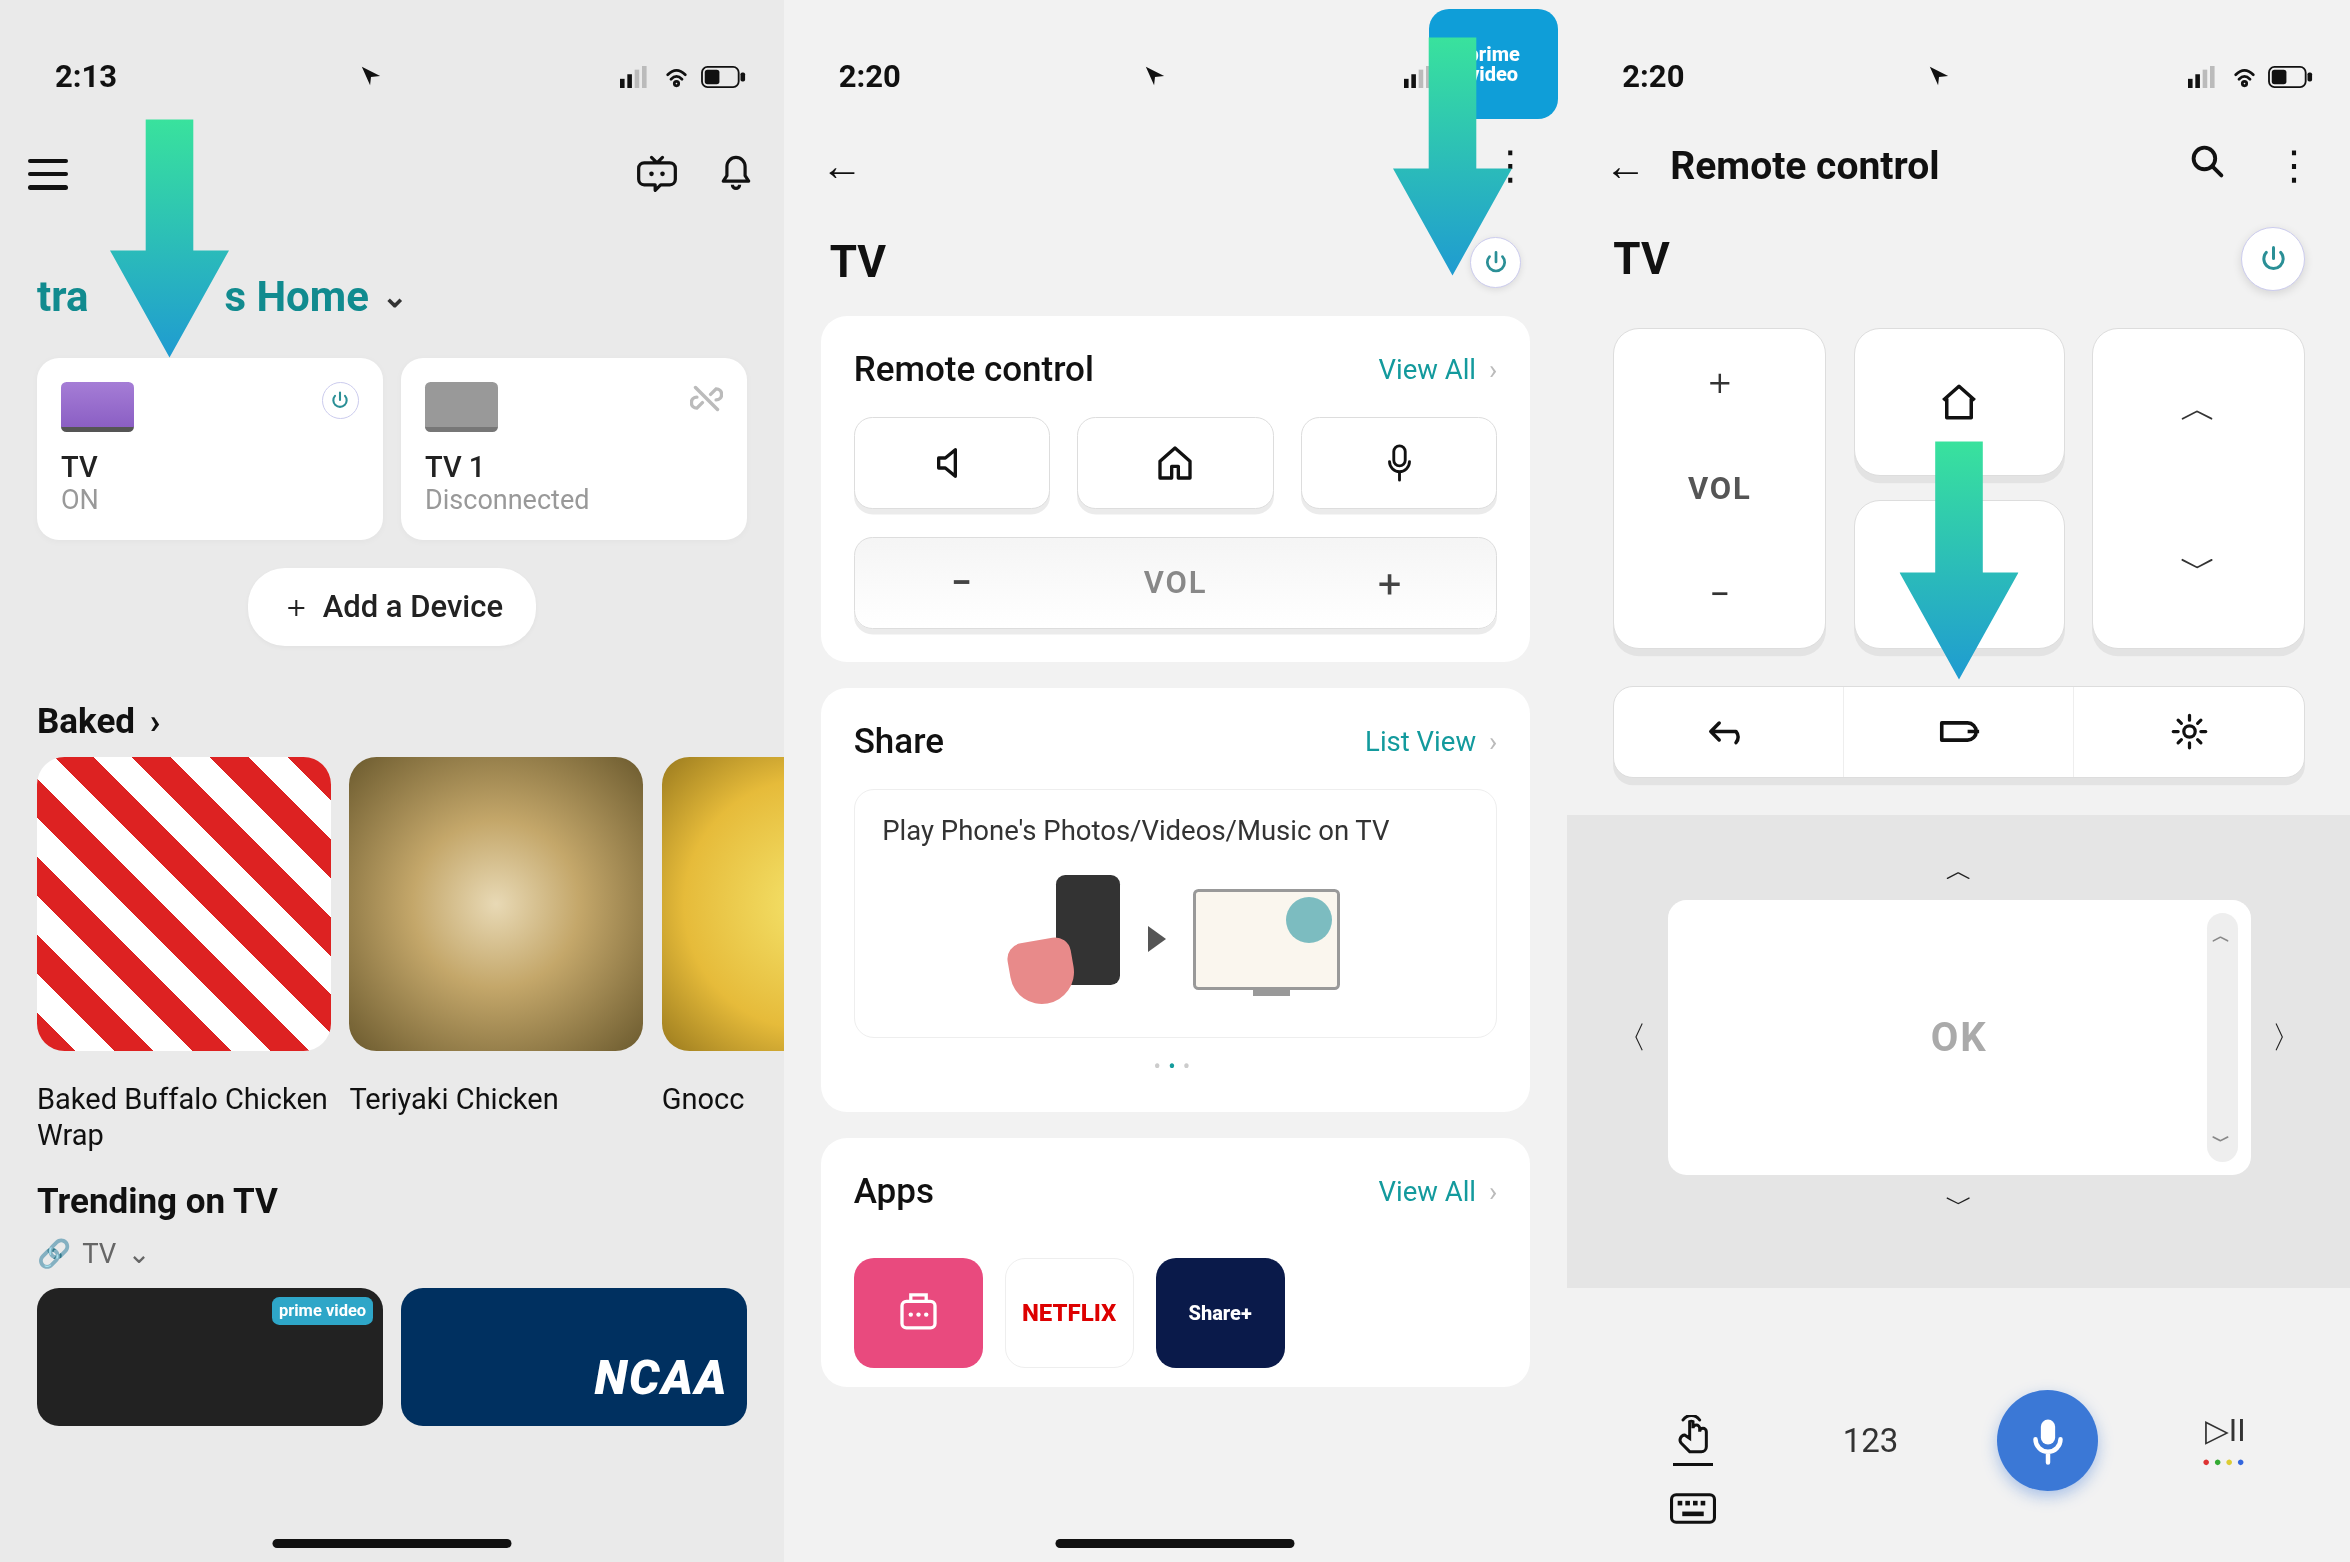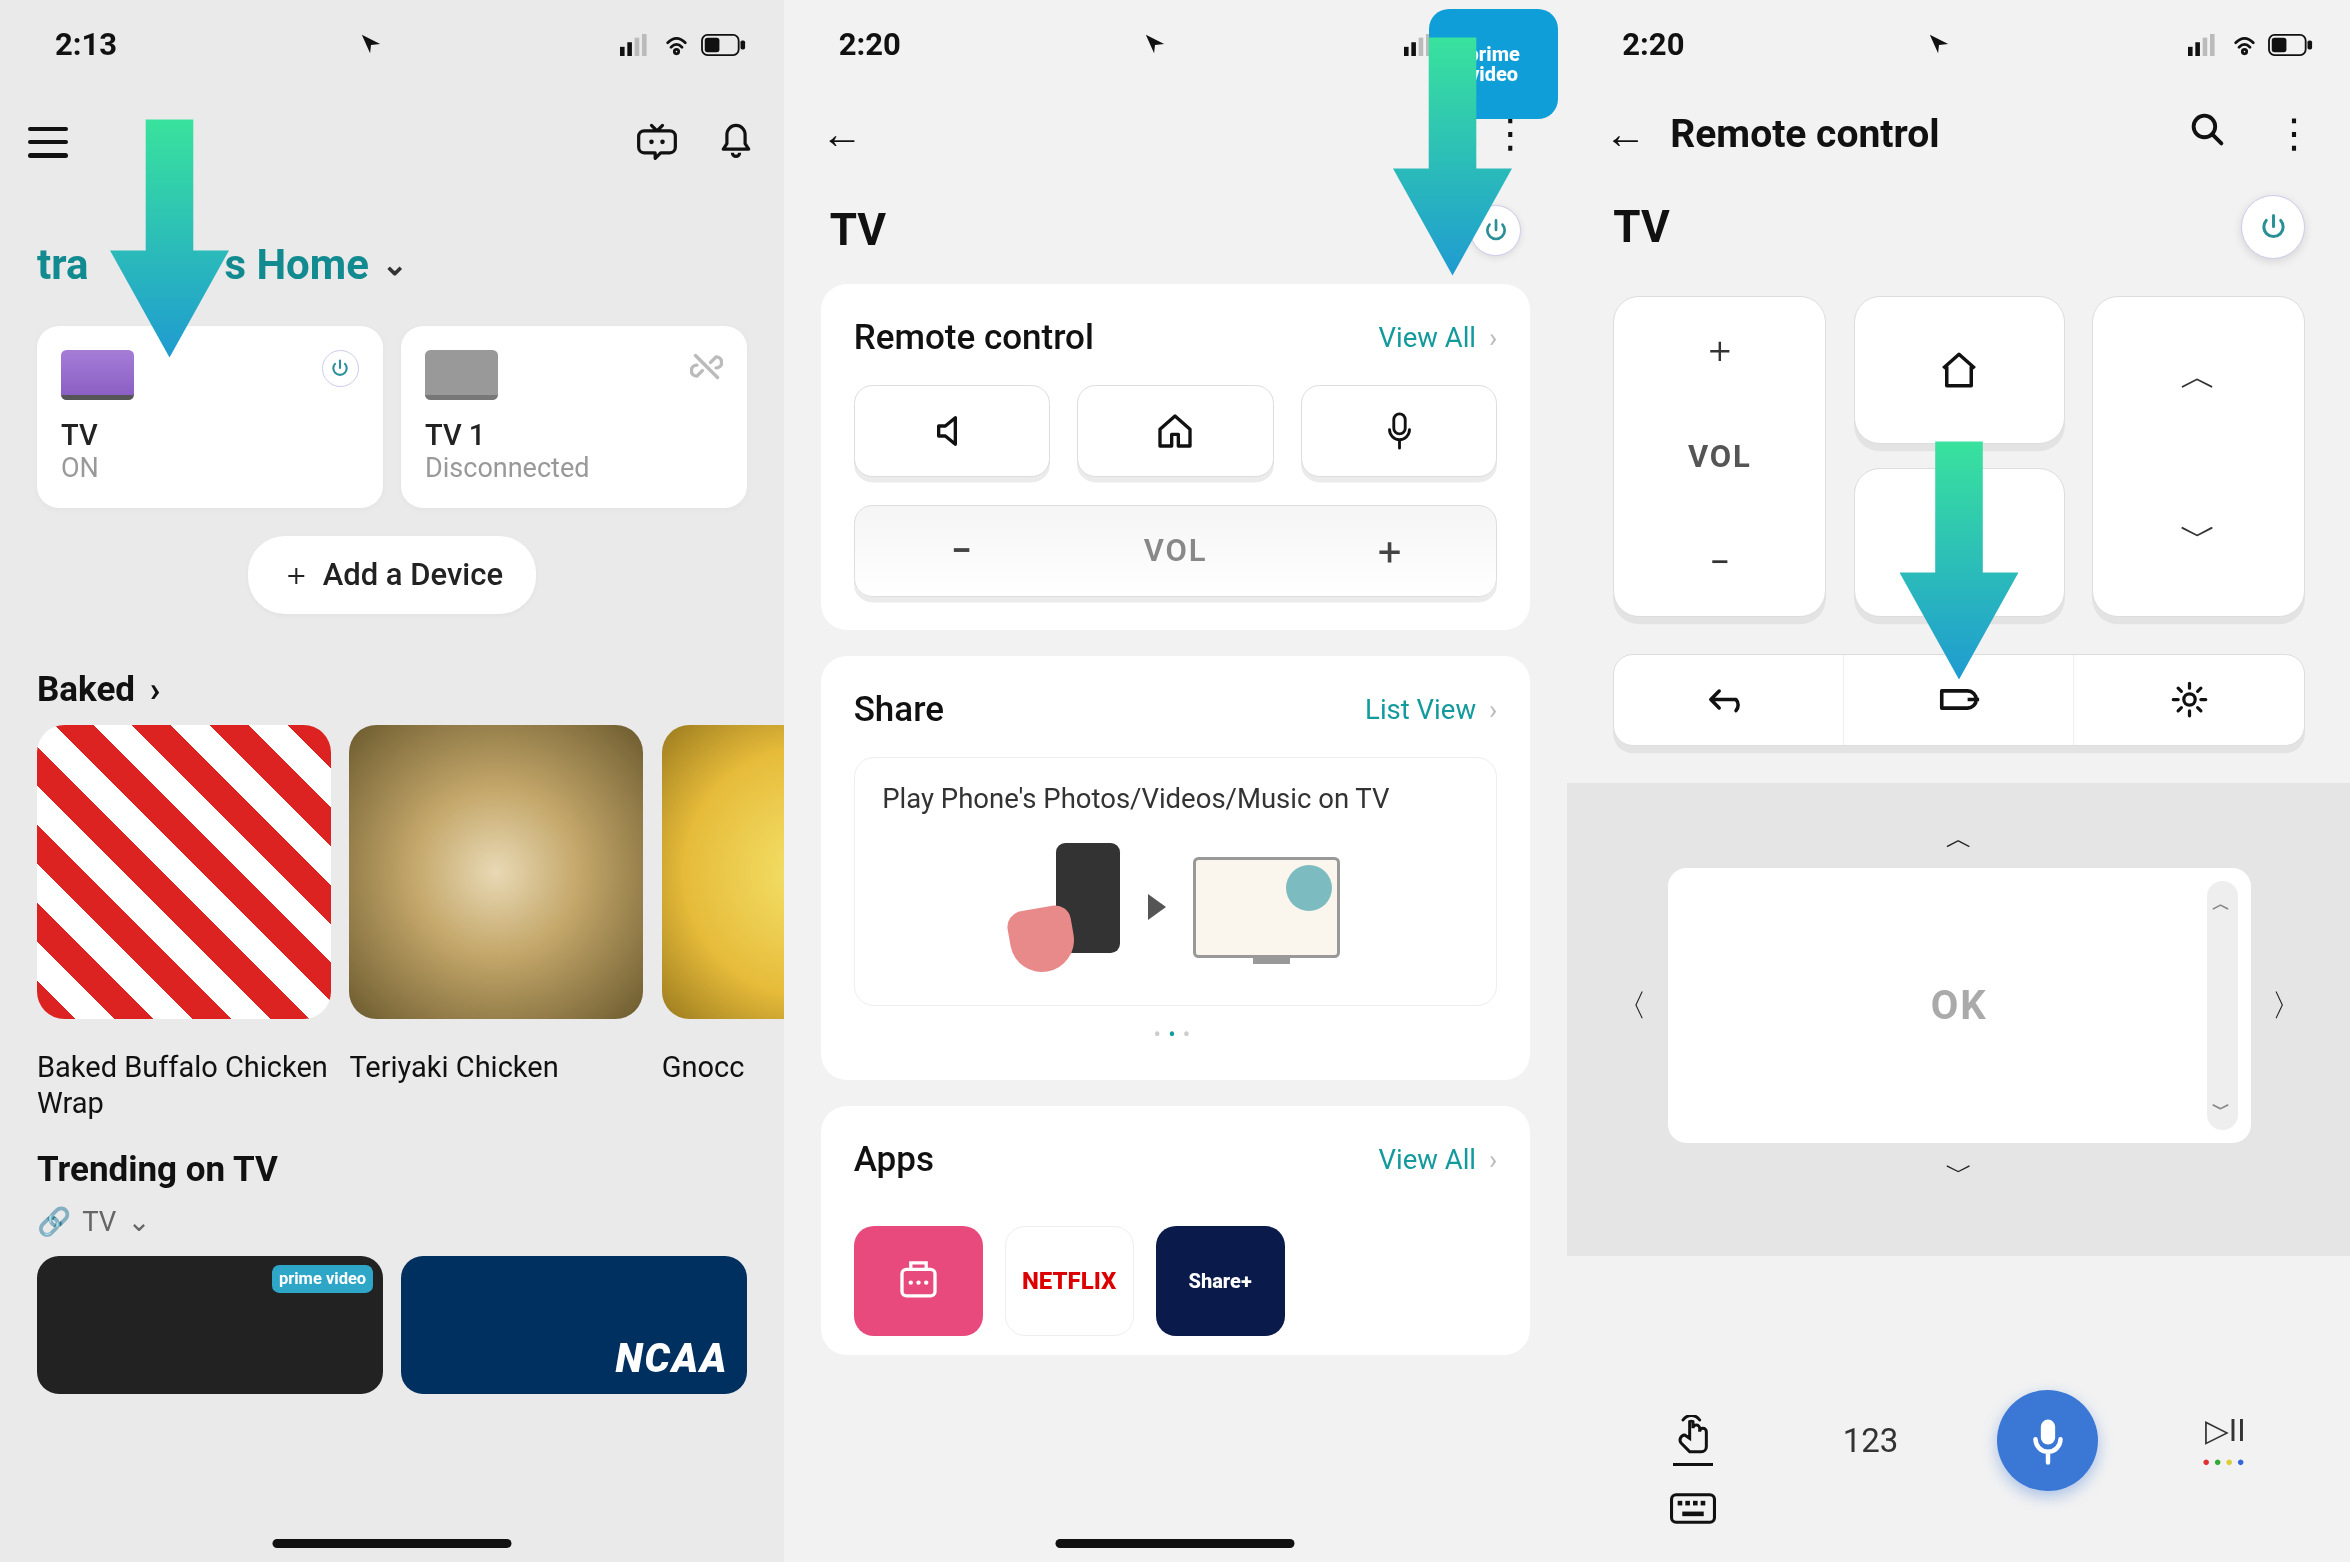--- a/index.html
+++ b/index.html
@@ -28,20 +28,21 @@
 
   
   .statusbar {
     display: flex;
     justify-content: space-between;
     align-items: center;
     padding: 26px 37px 9.2px 55px;
     font-size: 31px;
     font-weight: 700;
     color: #111;
+    margin-top: 32px;
   }
   .status-right { display: flex; align-items: center; gap: 9.2px; }
   .status-right svg { display: block; }
 
   
   .s1-header {
     display: flex;
     justify-content: space-between;
     align-items: center;
     padding: 46px 27.5px 27.5px 27.5px;
@@ -90,21 +91,21 @@
   .recipe-img.r2 { background: radial-gradient(circle at 50% 50%, #e8d9b5 0%, #c4a76a 40%, #6b5a2e 100%);}
   .recipe-img.r3 { background: radial-gradient(circle at 50% 50%, #f4e36b 0%, #e6bb3a 60%, #9a7a1e 100%);}
   .recipe-name { font-size:29px; color:#111; padding-top:30px; line-height:1.25;}
 
   .tv-chip { display:flex; align-items:center; gap:11px; padding:0 37px; color:#666; font-size:27.5px;}
 
   .trending-row { display:flex; gap:18.4px; padding:18.4px 37px 0 37px; }
   .tile { flex:1; height:138px; border-radius:22px; background:#003060; position:relative; color:#fff; overflow:hidden;}
   .tile.bw { background:#222;}
   .pv { position:absolute; right:9.2px; top:9.2px; background:#2ea6c8; color:#fff; font-size:16.5px; padding:5.5px 7.3px; border-radius:7.3px; font-weight:700; text-align:center; line-height:1;}
-  .ncaa { position:absolute; right:18.4px; bottom:12px; font-size:40px; font-weight:900; font-style:italic; letter-spacing:1.8px;margin-left:28px;}
+  .ncaa { position:absolute; right:18.4px; bottom:20px; font-size:48px; font-weight:900; font-style:italic; letter-spacing:1.8px;margin-left:28px;}
 
   .home-indicator { position:absolute; bottom:14.7px; left:50%; transform:translateX(-50%); width:239px; height:9.2px; background:#111; border-radius:9.2px;}
 
   
   .arrow {
     position:absolute; width:119px; height:239px; z-index:5;
   }
   .arrow svg { width:100%; height:100%; }
 
   

